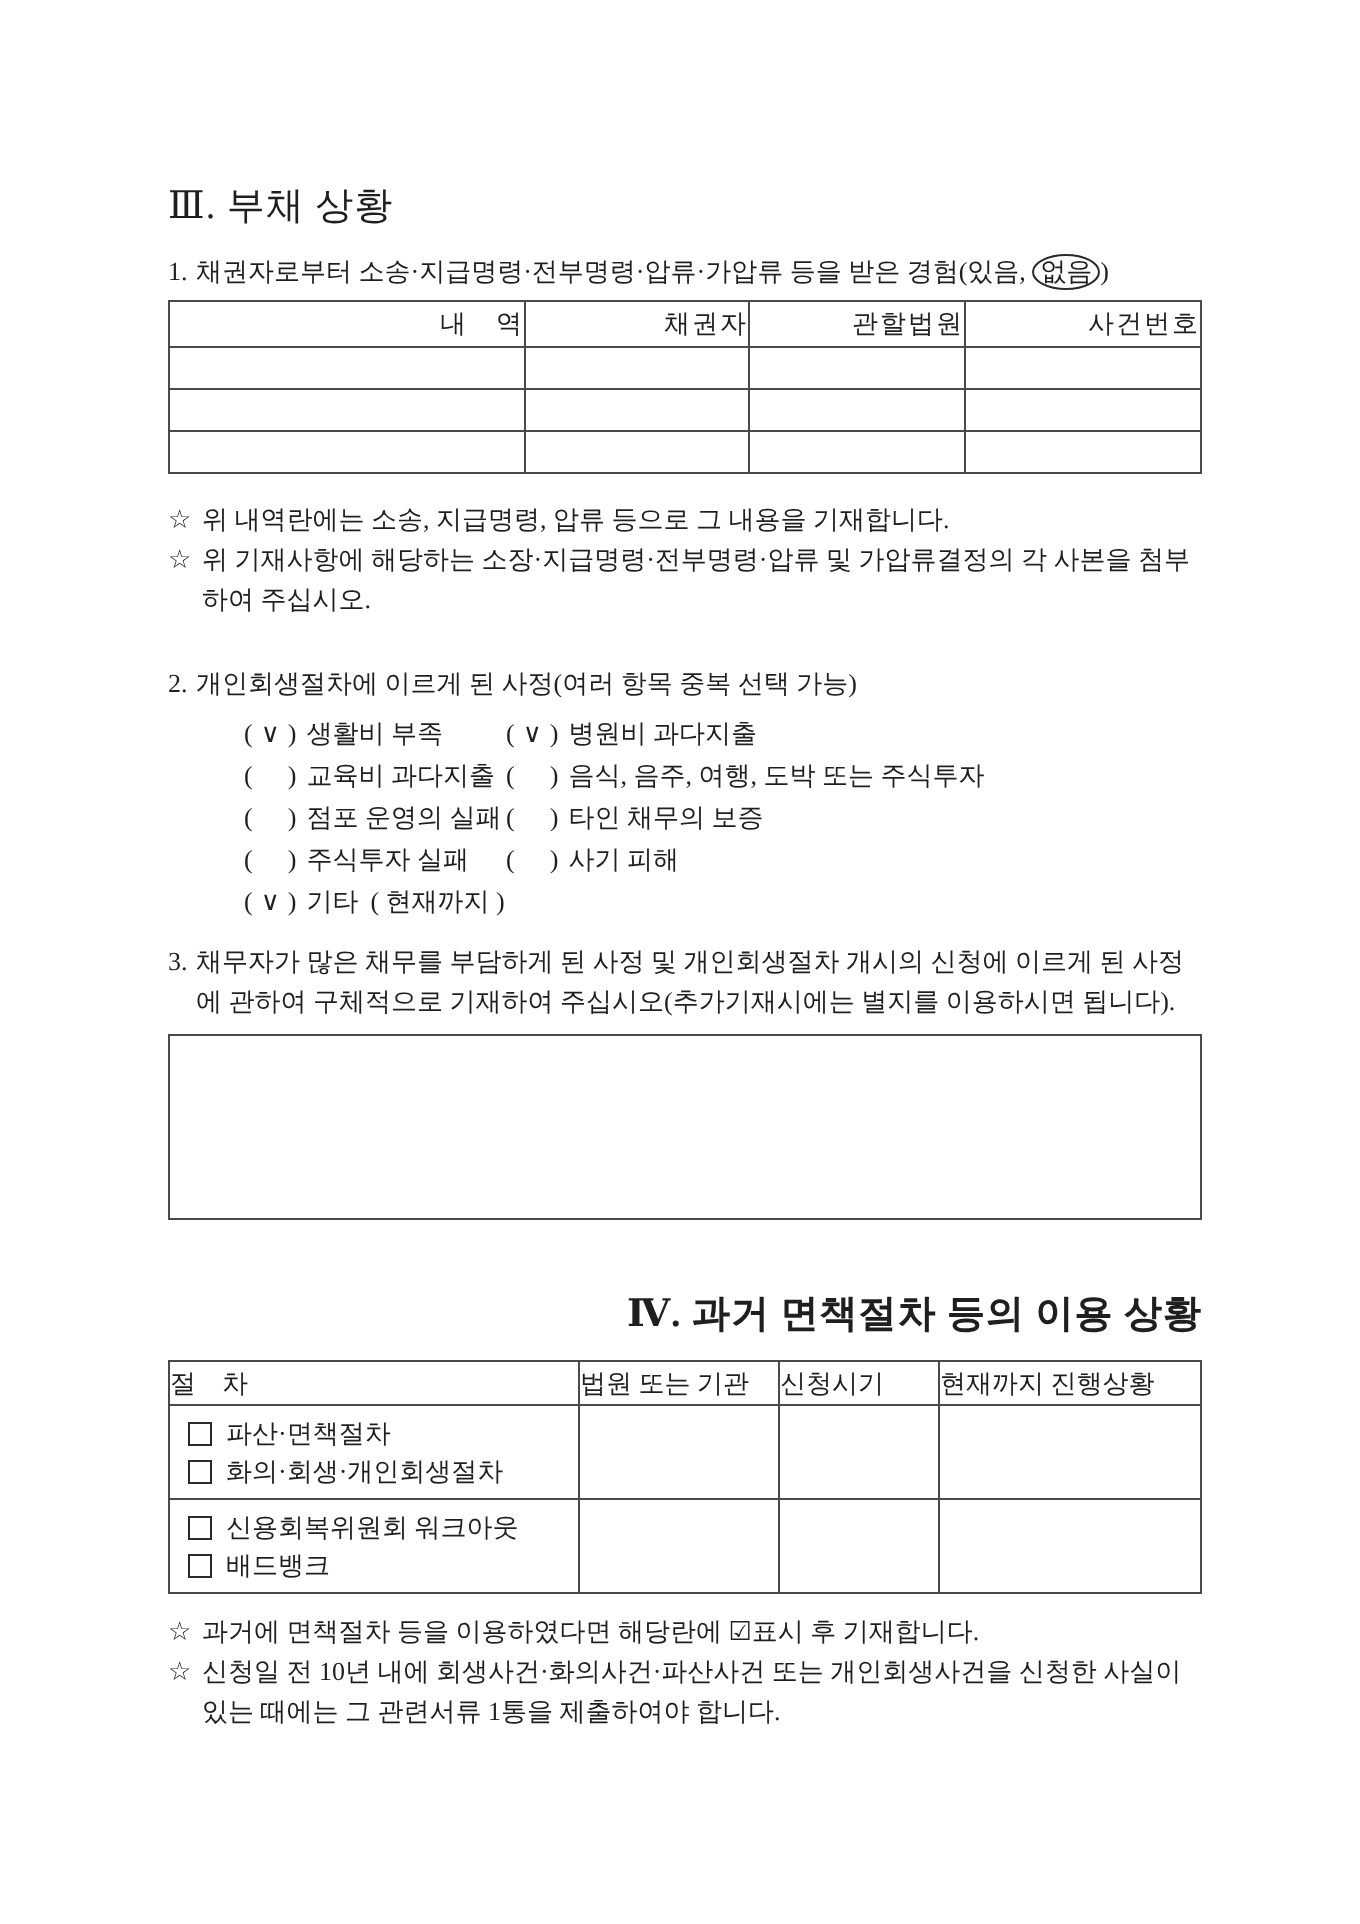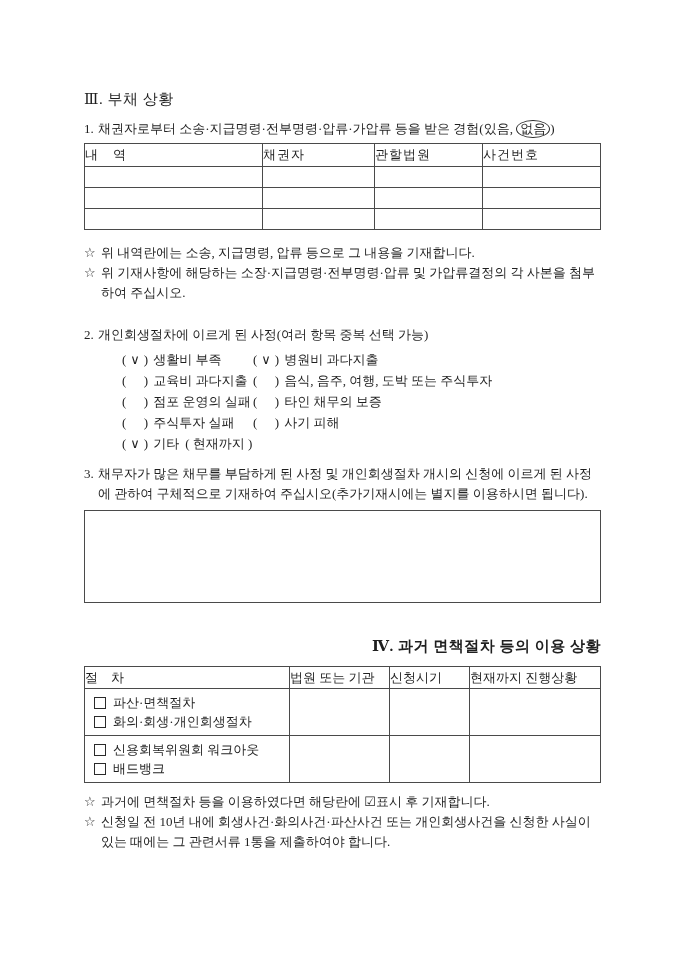--- a/index.html
+++ b/index.html
@@ -6,32 +6,32 @@
   body {
     width: 680px; height: 962px;
     background: #ffffff;
     position: relative;
     font-family: "Liberation Serif", "DejaVu Serif", serif;
     font-size: 13px;
     color: #1f1f1f;
   }
   .page { position: absolute; left: 84px; top: 90px; width: 517px; }
 
-  .sec-title { font-size: 15px; letter-spacing: .5px; margin-bottom: 10px; }
+  .sec-title { font-size: 19px; letter-spacing: .5px; margin-bottom: 10px; }
   .sec-title.bold { font-weight: bold; text-align: right; }
 
   .item { display: flex; line-height: 20px; margin-bottom: 4px; }
   .item .num { flex: 0 0 14px; }
   .item .itext { flex: 1; }
 
   table { width: 100%; border-collapse: collapse; table-layout: fixed; }
   th, td { border: 1px solid #4a4a4a; font-weight: normal; padding: 0; }
 
   .t1 { margin-bottom: 13px; }
-  .t1 th { height: 22px; text-align: left; letter-spacing: 1px; white-space: pre; }
+  .t1 th { height: 22px; text-align: right; letter-spacing: 1px; white-space: pre; }
   .t1 td { height: 20px; }
 
   .note { display: flex; line-height: 20px; }
   .note .marker { flex: 0 0 17px; }
   .note .ntext { flex: 1; }
   .mb20 { margin-bottom: 22px; }
 
   .options { padding-left: 38px; margin: 2px 0 10px 0; }
   .opt-row { display: flex; height: 21px; align-items: center; }
   .opt.colL { flex: 0 0 131px; }

